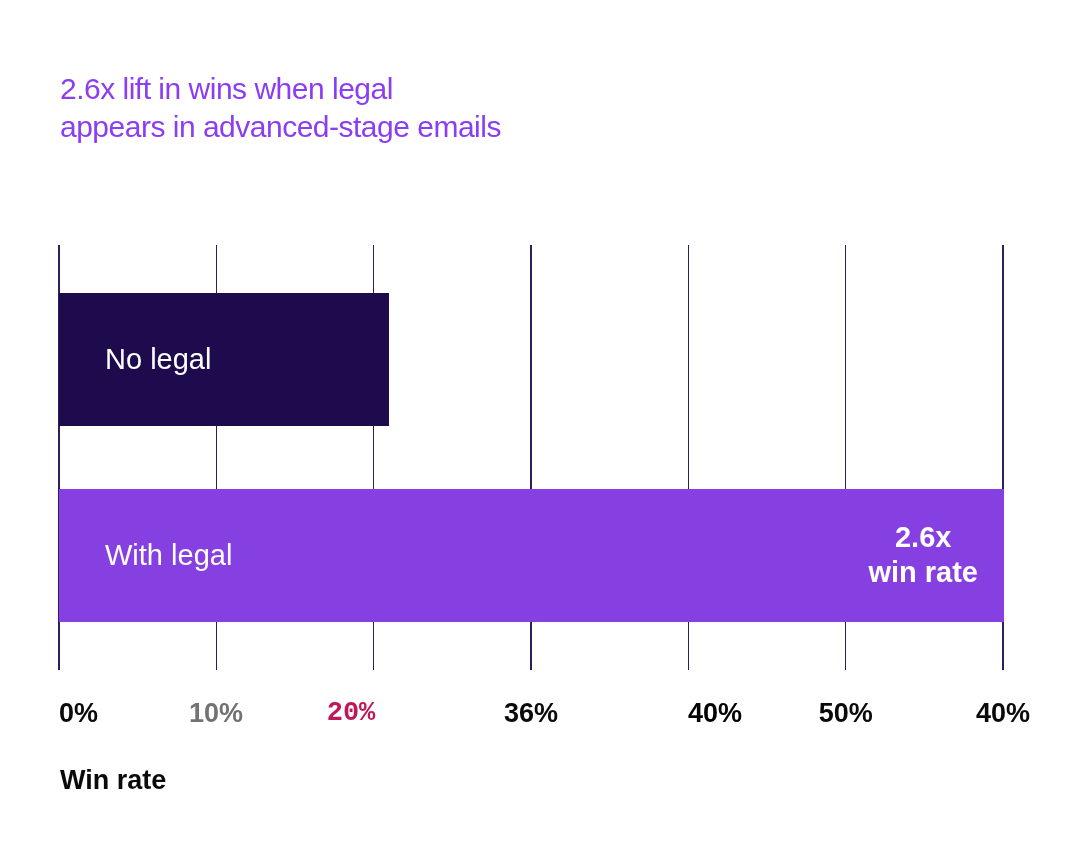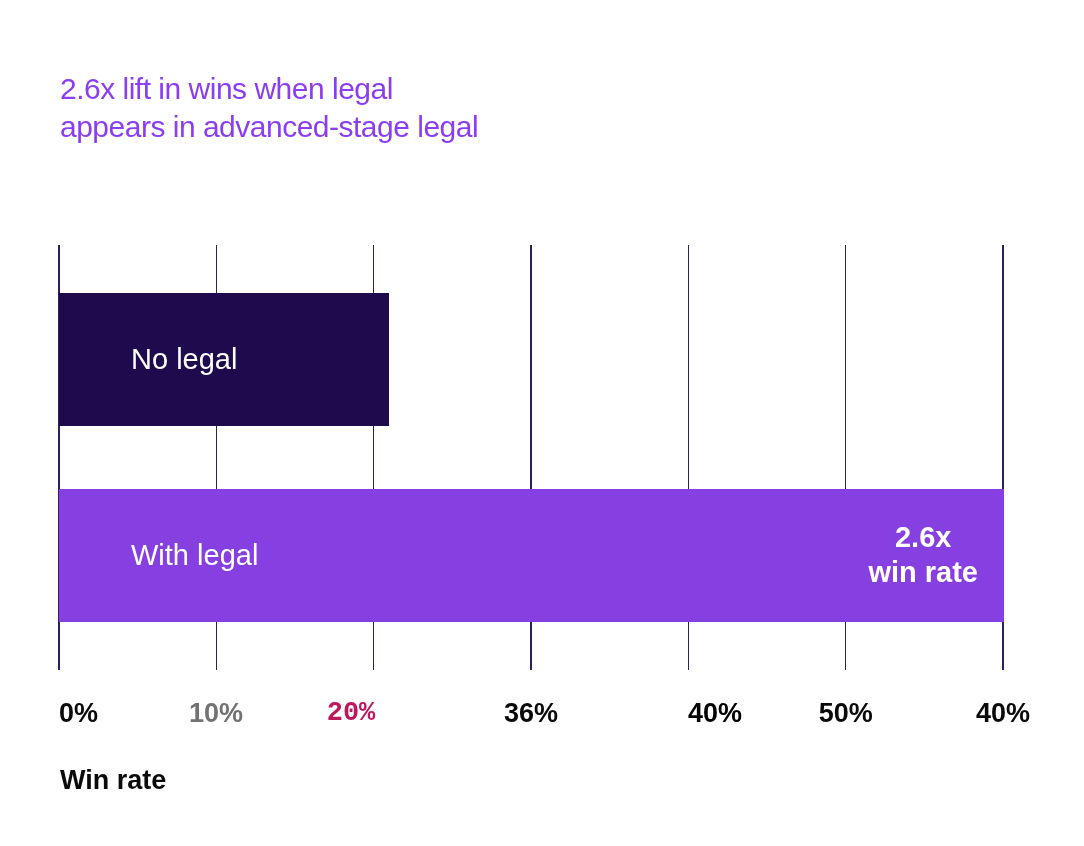--- a/index.html
+++ b/index.html
@@ -36,21 +36,21 @@
     margin-left: -0.8px;
   }
   .bar {
     position: absolute;
     left: 0;
     height: 133px;
     display: flex;
     align-items: center;
   }
   .bar-label {
-    padding-left: 72px;
+    padding-left: 46px;
     font-size: 29px;
     font-weight: 400;
     color: #ffffff;
     white-space: nowrap;
   }
   .bar-annotation {
     position: absolute;
     right: 26px;
     top: 50%;
     transform: translateY(-50%);
@@ -86,21 +86,21 @@
     font-weight: 600;
     color: #0a0a0a;
   }
 </style>
 </head>
 <body>
 
 <div class="card">
   <div class="title" id="title" style="color: rgb(138, 61, 242);">
       <div>2.6x lift in wins when legal</div>
-      <div>appears in advanced-stage legal</div>
+      <div>appears in advanced-stage emails</div>
     </div>
   <div class="plot" id="plot">
       <div class="gridline" style="left: 0px; background: rgb(46, 30, 92);"></div>
       <div class="gridline" style="left: 157.333px; background: rgb(46, 30, 92);"></div>
       <div class="gridline" style="left: 314.667px; background: rgb(46, 30, 92);"></div>
       <div class="gridline" style="left: 472px; background: rgb(46, 30, 92);"></div>
       <div class="gridline" style="left: 629.333px; background: rgb(46, 30, 92);"></div>
       <div class="gridline" style="left: 786.667px; background: rgb(46, 30, 92);"></div>
       <div class="gridline" style="left: 944px; background: rgb(46, 30, 92);"></div>
       <div class="bar" style="top: 48px; width: 330.4px; background: rgb(30, 11, 78);">

